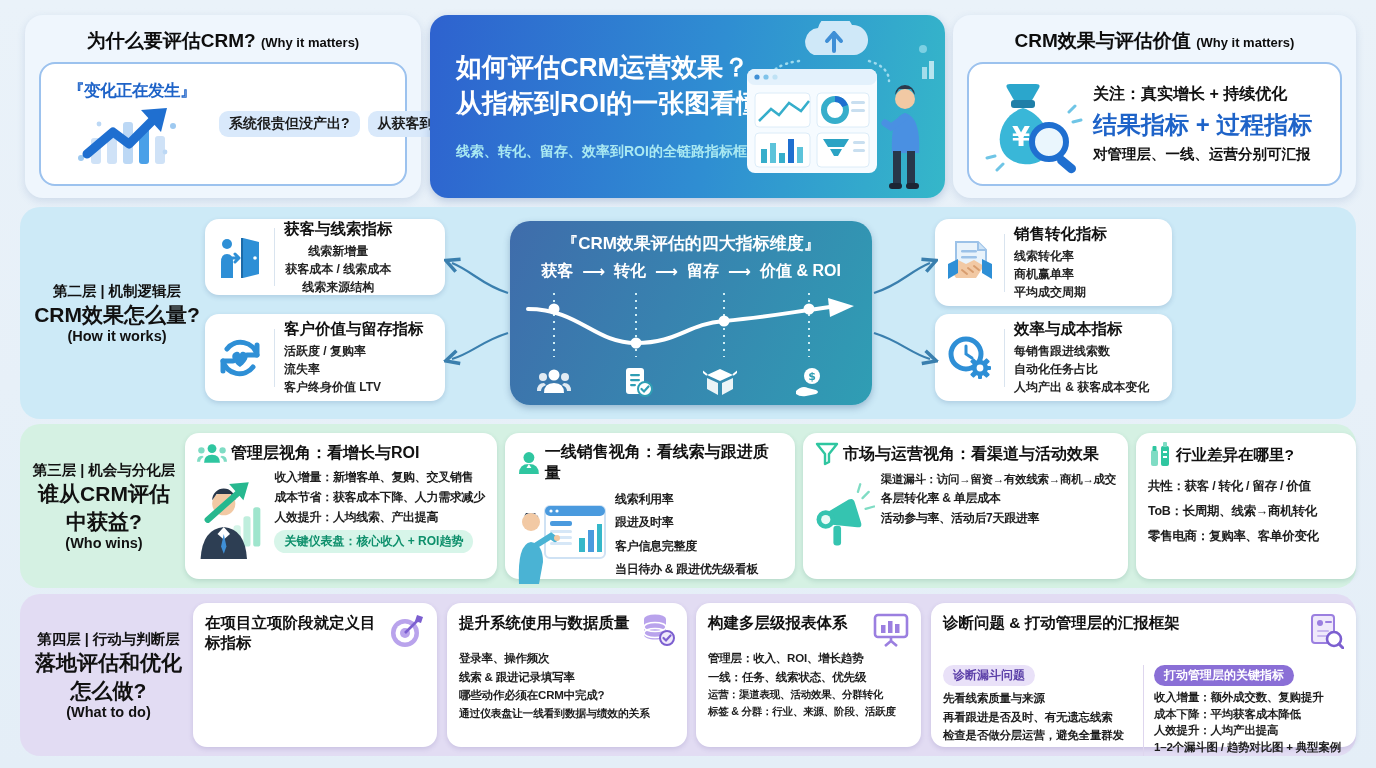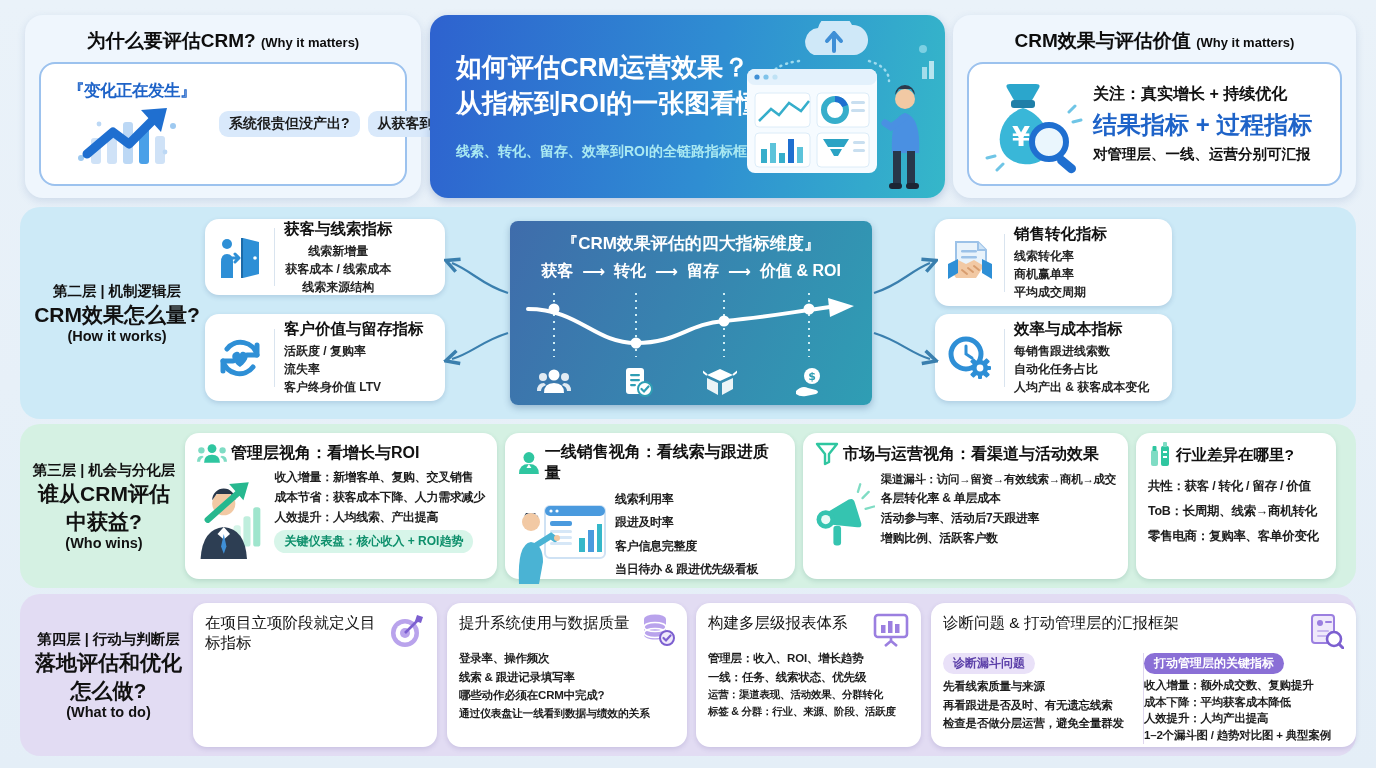--- a/index.html
+++ b/index.html
@@ -49,50 +49,50 @@
          display:flex;align-items:center;padding:0 10px;gap:9px;box-sizing:border-box;}
   .mcard .ic{flex:0 0 50px;display:flex;justify-content:center;}
   .mcard .sep{width:1px;height:58px;background:#d9e4ef;flex:0 0 1px;}
   .mt{font-size:15.5px;font-weight:bold;margin-bottom:2px;}
   .ml{font-size:12px;font-weight:bold;color:#232323;line-height:1.5;white-space:nowrap;}
   #mc1{left:185px;top:12px;width:240px;height:76px;text-align:center;}
   #mc2{left:185px;top:107px;width:240px;height:87px;}
   #mc3{left:915px;top:12px;width:237px;height:87px;}
   #mc4{left:915px;top:107px;width:237px;height:87px;}
   
-  #flow{position:absolute;left:490px;top:14px;width:362px;height:184px;border-radius:8px;
+  #flow{position:absolute;left:490px;top:14px;width:362px;height:184px;border-radius:20px;
         background:linear-gradient(115deg,#3f6cab 0%,#2f9eb4 100%);color:#fff;
         box-shadow:0 3px 7px rgba(30,70,120,.3);}
   .flow-title{text-align:center;font-weight:bold;font-size:17px;margin-top:11px;}
   .flow-stages{display:flex;justify-content:center;align-items:center;gap:9px;margin-top:6px;
                font-weight:bold;font-size:16px;}
   .flow-ic{position:absolute;bottom:8px;width:34px;height:30px;}
   
   .wcard{position:absolute;top:9px;height:146px;background:#fff;border-radius:14px;
          box-shadow:0 2px 5px rgba(40,110,90,.18);padding:9px 12px;box-sizing:border-box;}
   .wc-head{display:flex;align-items:center;gap:4px;font-size:16px;font-weight:bold;}
   .wc-body{display:flex;gap:6px;margin-top:4px;}
   .wl{font-size:12px;font-weight:bold;color:#1d1d1d;line-height:1.65;letter-spacing:-.3px;white-space:nowrap;}
   .badge{display:inline-block;background:#d7f5e9;color:#0d8f6b;font-weight:bold;font-size:12px;
          border-radius:12px;padding:3px 10px;margin-top:3px;}
   #wc1{left:165px;width:312px;}
   #wc2{left:485px;width:290px;}
   #wc3{left:783px;width:325px;}
-  #wc4{left:1116px;width:200px;}
+  #wc4{left:1116px;width:220px;}
   #wc4 .wl{font-size:12.5px;line-height:2.0;}
   
   .acard{position:absolute;top:9px;height:144px;background:#fff;border-radius:14px;
          box-shadow:0 2px 5px rgba(90,70,150,.18);padding:10px 12px;box-sizing:border-box;}
-  .ac-title{display:flex;justify-content:space-between;gap:6px;font-size:15.5px;font-weight:normal;line-height:1.3;}
+  .ac-title{display:flex;justify-content:space-between;gap:6px;font-size:15.5px;font-weight:bold;line-height:1.3;}
   .al{font-size:11.5px;font-weight:bold;color:#1d1d1d;line-height:1.62;letter-spacing:-.2px;white-space:nowrap;}
   #ac1{left:173px;width:244px;}
   #ac2{left:427px;width:240px;}
   #ac3{left:676px;width:225px;}
   #ac4{left:911px;width:425px;}
-  .cols{display:flex;margin-top:4px;}
+  .cols{display:flex;gap:10px;margin-top:16px;}
   .col{flex:1;}
   .coldiv{width:1px;background:#ded6ee;}
   .col-badge{display:inline-block;font-weight:bold;font-size:12px;border-radius:11px;padding:2px 10px;margin-bottom:3px;}
   .cb-left{background:#e9e1f8;color:#5b3fa8;}
   .cb-right{background:#8a6fd6;color:#fff;}
   svg{display:block;}
 </style>
 </head>
 <body>
 
@@ -459,21 +459,20 @@
         <path d="M10 44 L44 24 q6-3 8 4 l8 26 q2 7-5 6 L16 56 Z" fill="#35c4b0"></path>
         <circle cx="14" cy="50" r="12" fill="#35c4b0"></circle>
         <circle cx="14" cy="50" r="6" fill="#e9fbf7"></circle>
         <rect x="24" y="58" width="10" height="26" rx="4" fill="#35c4b0"></rect>
         <path d="M62 22 l8-8 M66 36 l11-3 M56 14 l3-10" stroke="#7fdcc4" stroke-width="3" stroke-linecap="round" fill="none"></path>
       </svg>
       <div>
         <div class="wl" style="font-size:11.5px">渠道漏斗：访问→留资→有效线索→商机→成交</div>
         <div class="wl">各层转化率 &amp; 单层成本</div>
         <div class="wl">活动参与率、活动后7天跟进率</div>
-        <div class="wl">增购比例、活跃客户数</div>
       </div>
     </div>
   </div>
 
   <div class="wcard" id="wc4">
     <div class="wc-head" style="font-size:15.5px">
       <svg width="24" height="26" viewBox="0 0 24 26">
         <rect x="3" y="8" width="7" height="16" rx="2" fill="#7fdcc4"></rect>
         <rect x="4.5" y="4" width="4" height="5" rx="1" fill="#2fc6a0"></rect>
         <rect x="13" y="4" width="8" height="20" rx="2" fill="#2fc6a0"></rect>

